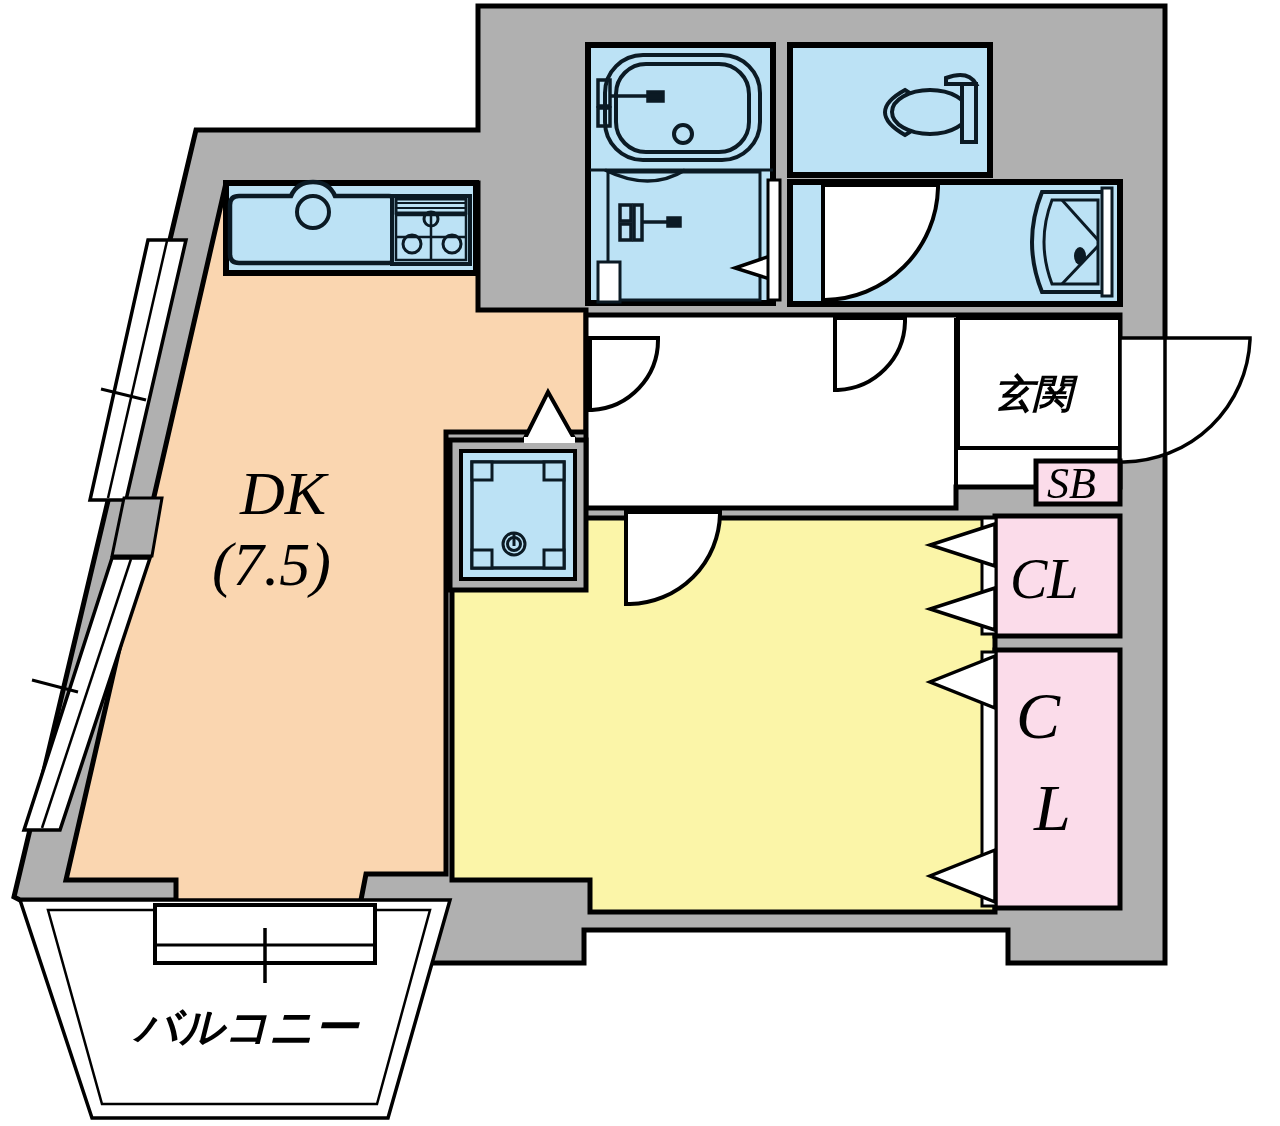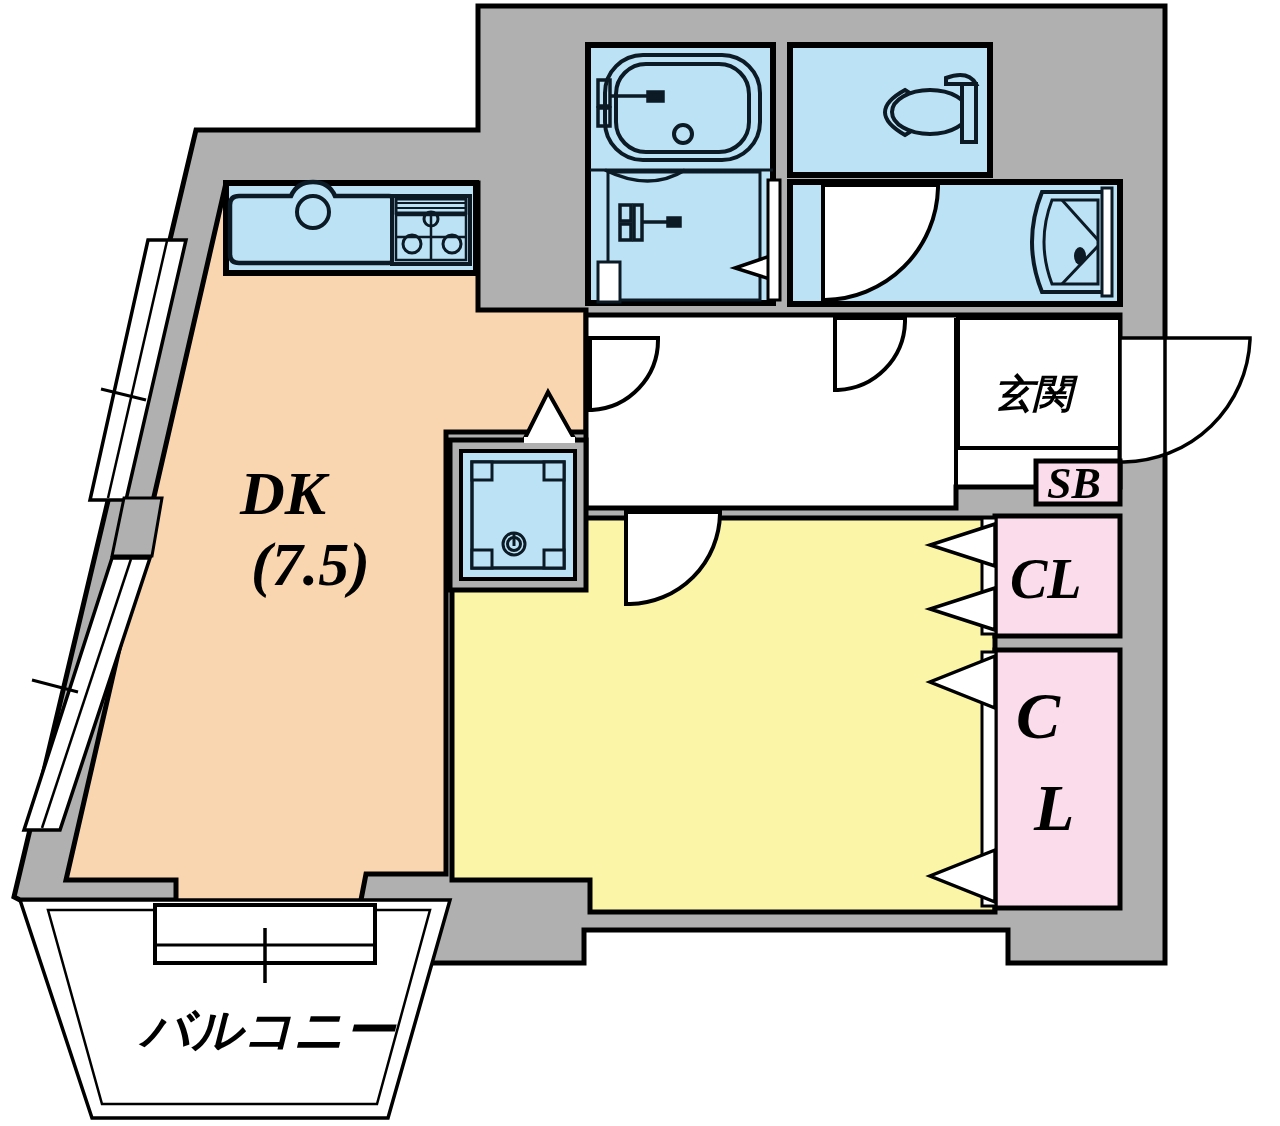--- a/index.html
+++ b/index.html
@@ -1,19 +1,19 @@
 <!DOCTYPE html>
 <html><head>
 <meta charset="utf-8">
 <style>
   html,body{margin:0;padding:0;background:#ffffff;}
   body{font-family:"Liberation Serif", serif;}
   #plan{position:relative;width:1280px;height:1126px;background:#ffffff;overflow:hidden;}
   #plan svg{position:absolute;left:0;top:0;}
-  .lbl{position:absolute;font-style:italic;font-weight:bold;color:#000;white-space:nowrap;
+  .lbl{position:absolute;font-style:italic;font-weight:normal;color:#000;white-space:nowrap;
        letter-spacing:0px;line-height:1.0;text-align:center;}
   .lbl-dk{font-size:62px;font-family:"Liberation Serif",serif;}
   .lbl-jp{font-family:"DejaVu Sans",sans-serif;font-weight:bold;}
 </style>
 </head>
 <body>
 
 <div id="plan">
 
   <svg width="1280" height="1126" viewBox="0 0 1280 1126">
@@ -197,27 +197,27 @@
       <path d="M 48 910 L 430 910 L 377 1104 L 102 1104 Z" fill="#ffffff" stroke="#000000" stroke-width="2.5"></path>
 
       <rect x="155" y="905" width="220" height="58" fill="#ffffff" stroke="#000000" stroke-width="4"></rect>
       <line x1="155" y1="945" x2="375" y2="945" stroke="#000000" stroke-width="3"></line>
       <line x1="265" y1="928" x2="265" y2="983" stroke="#000000" stroke-width="3.5"></line>
     </g>
 
   </svg>
 
   <div class="lbl lbl-dk" style="left:240px;top:462px;">DK</div>
-  <div class="lbl lbl-dk" style="left:212px;top:533px;margin-left:39px;">(7.5)</div>
+  <div class="lbl lbl-dk" style="left:212px;top:533px;">(7.5)</div>
 
 
   <div class="lbl lbl-jp" style="left:994px;top:374px;font-size:39px;">玄関</div>
 
   <div class="lbl lbl-dk" style="left:1047px;top:462px;font-size:44px;">SB</div>
 
   <div class="lbl lbl-dk" style="left:1010px;top:551px;font-size:56px;">CL</div>
 
   <div class="lbl lbl-dk" style="left:1016px;top:683px;font-size:66px;">C</div>
   <div class="lbl lbl-dk" style="left:1034px;top:775px;font-size:66px;">L</div>
 
-  <div class="lbl lbl-jp" style="left:140px;top:1005px;font-size:50px;">バルコニー</div>
+  <div class="lbl lbl-jp" style="left:134px;top:1005px;font-size:44px;">バルコニー</div>
 
 </div>
 
 </body></html>

